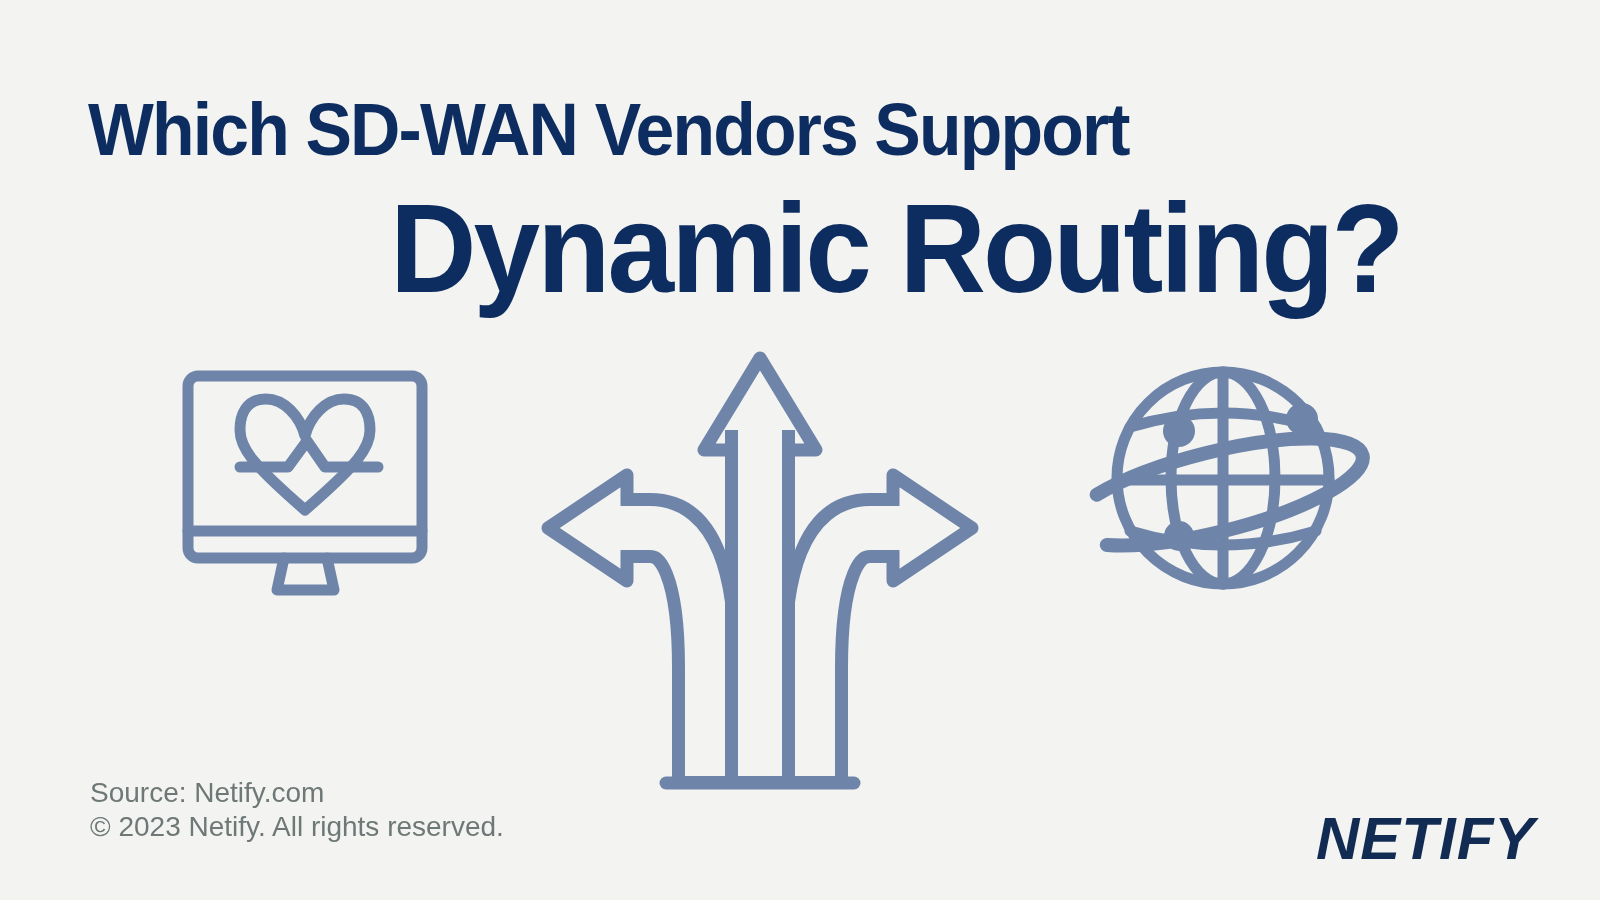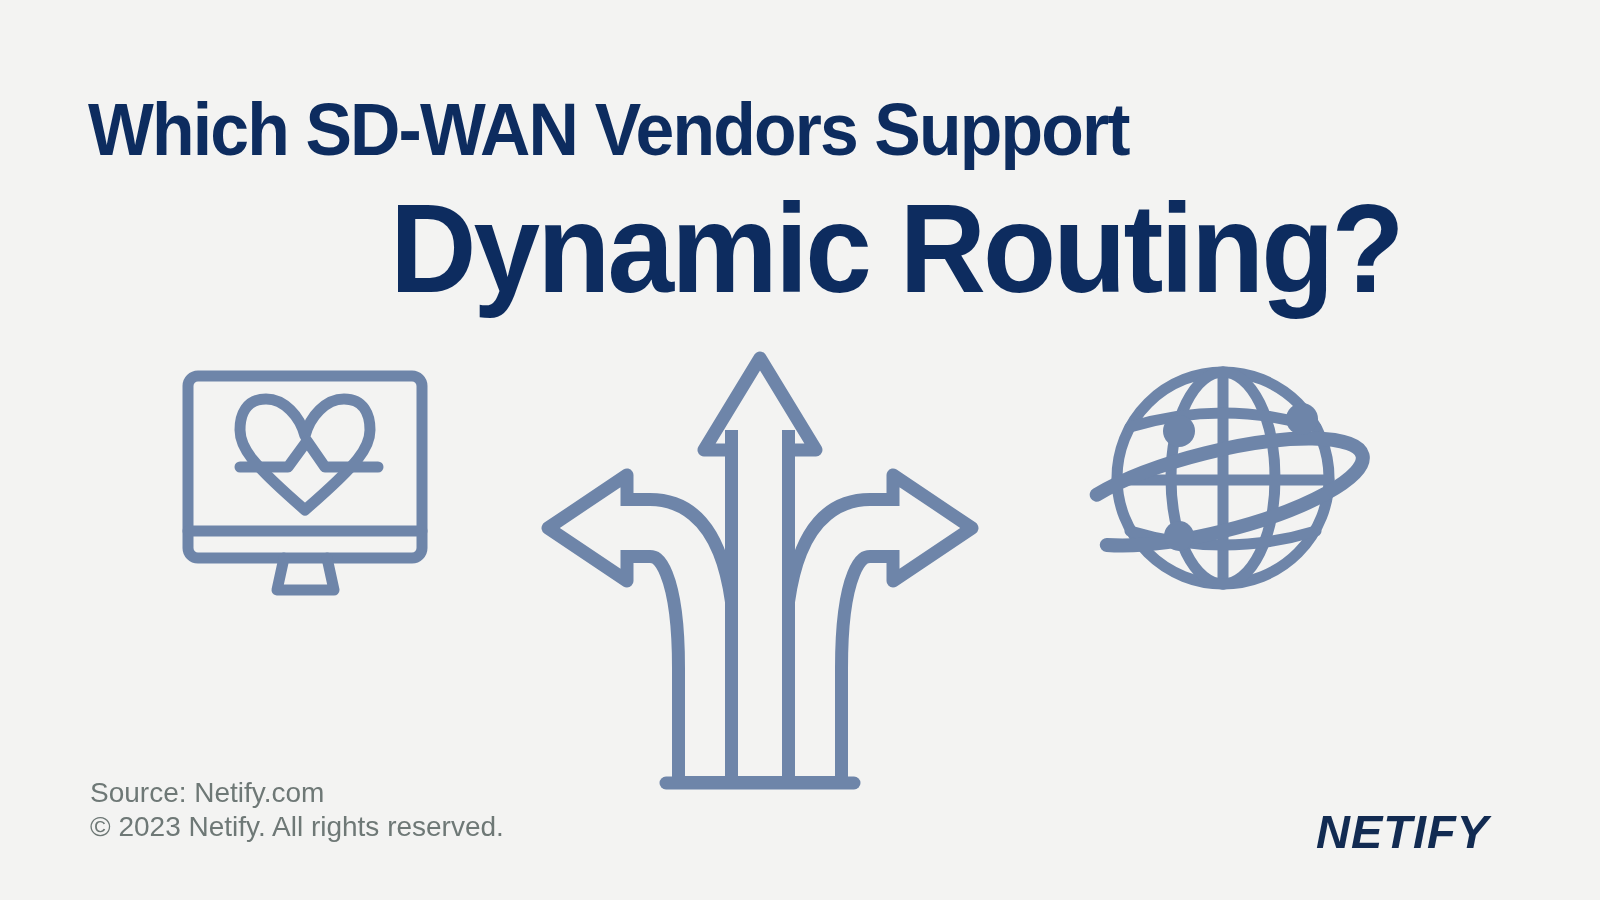--- a/index.html
+++ b/index.html
@@ -40,21 +40,21 @@
   .head{fill:var(--background);stroke:var(--steel);stroke-width:13;stroke-linejoin:round;}
   .bar{stroke:var(--steel);stroke-width:13;fill:none;stroke-linecap:round;}
   .orbit{stroke:var(--steel);stroke-width:14;fill:none;stroke-linecap:round;}
 
   .footer{
     position:absolute;left:90px;top:776px;
     font-size:28px;line-height:34px;color:var(--footer-gray);
   }
   .logo{
     position:absolute;left:1316px;top:804px;
-    font-size:47px;font-weight:bold;font-style:italic;letter-spacing:1px;
+    font-size:60px;font-weight:bold;font-style:italic;letter-spacing:1px;
     color:var(--logo-navy);white-space:nowrap;
   }
 </style>
 </head>
 <body>
 
 <div class="canvas">
 
   <div class="title-line1">Which SD-WAN Vendors Support</div>
   <div class="title-line2">Dynamic Routing?</div>

